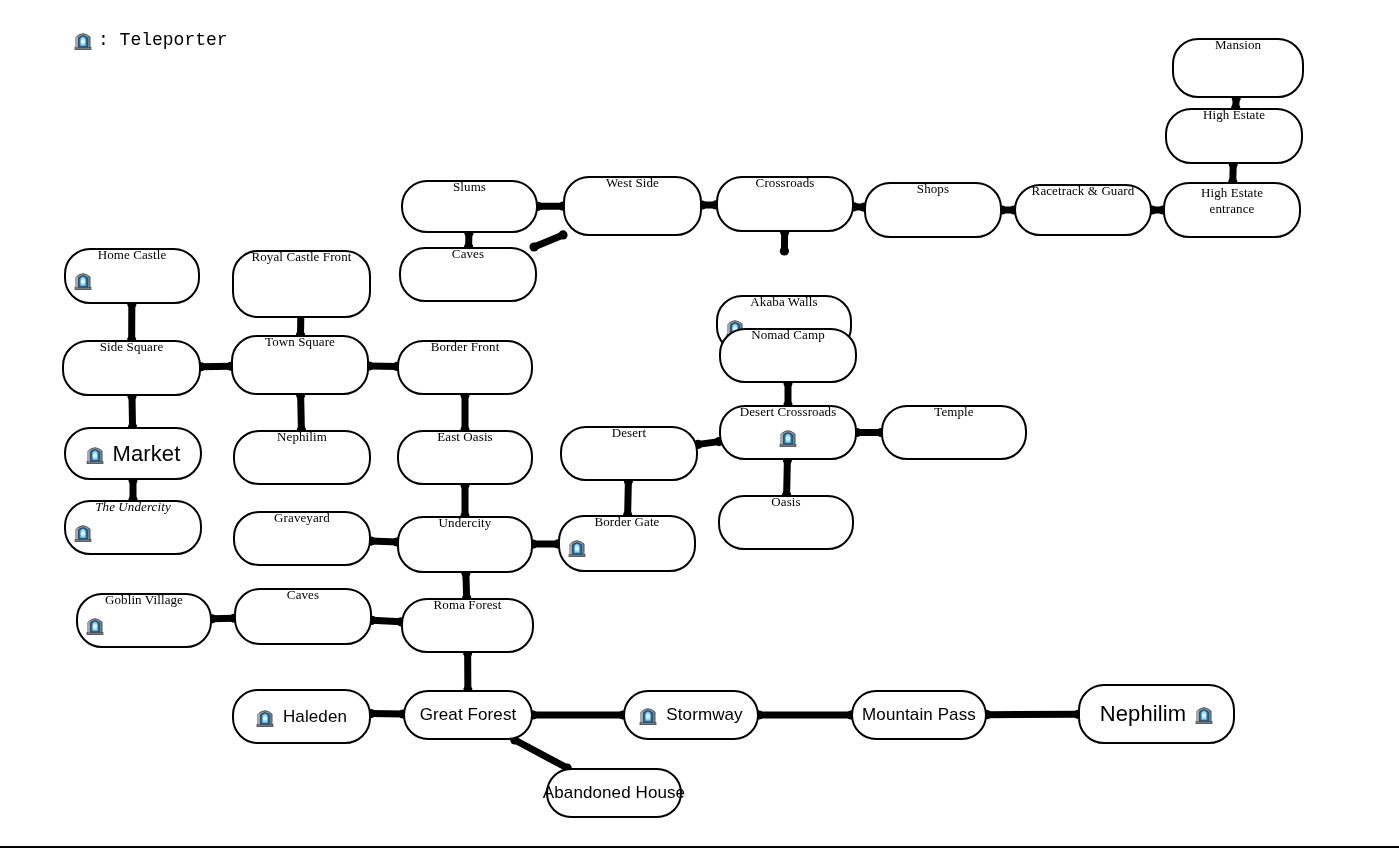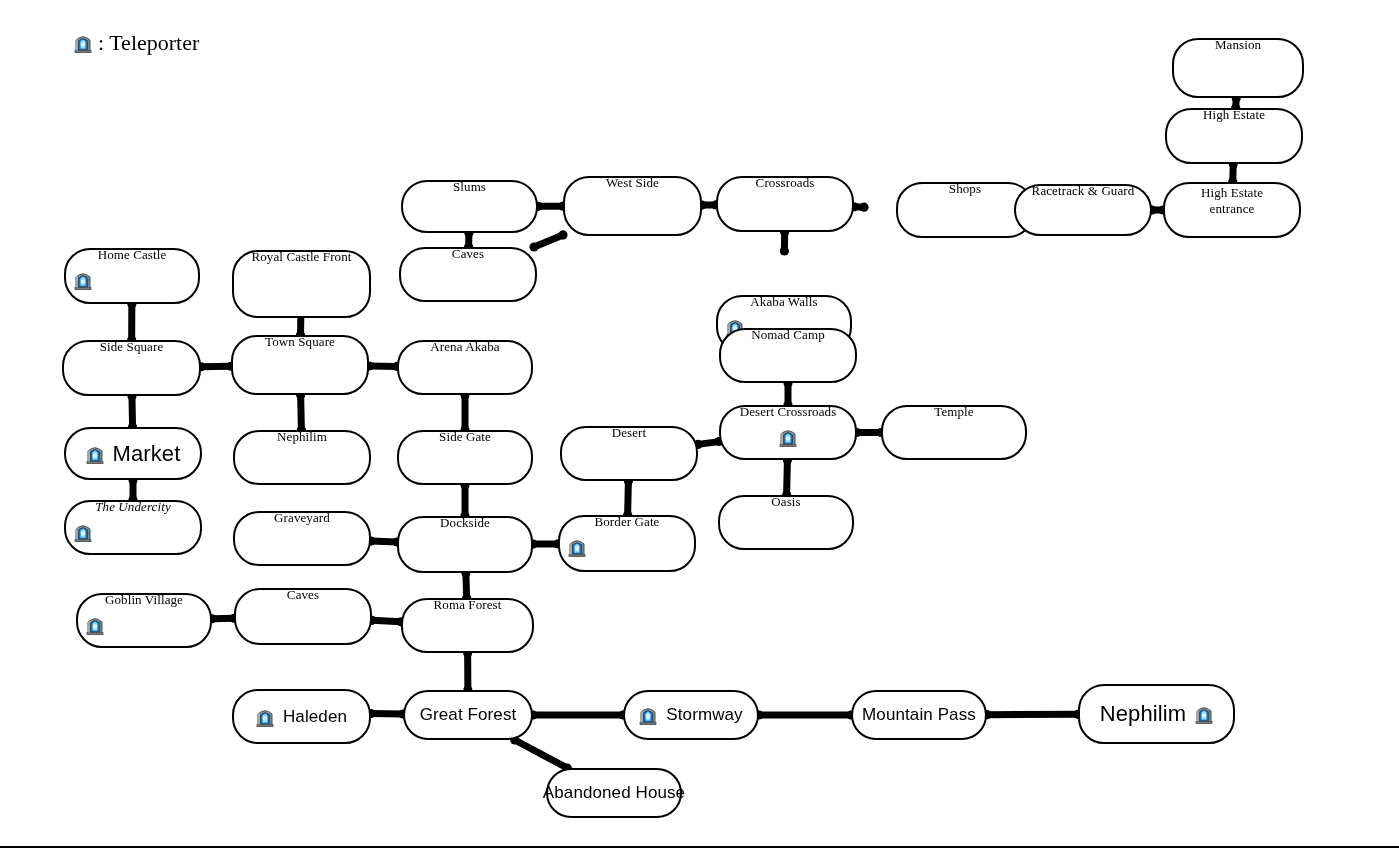--- a/index.html
+++ b/index.html
@@ -102,22 +102,22 @@
   
   #legend {
     position: absolute;
     left: 74px;
     top: 30px;
     display: flex;
     align-items: center;
     gap: 6px;
   }
   #legend .legend-text {
-    font-family: Liberation Serif, serif;
-    font-size: 22px;
+    font-family: Liberation Mono, monospace;
+    font-size: 18px;
     white-space: nowrap;
     text-align: right;
   }
 
   #bottom-rule {
     position: absolute;
     left: 0;
     top: 846px;
     width: 1399px;
     height: 0;
@@ -271,21 +271,21 @@
       </div>
       <div class="node style-serif" style="left: 401px; top: 180px; width: 137px; height: 53px;">
         <div class="node-label">Slums</div>
       </div>
       <div class="node style-serif" style="left: 563px; top: 176px; width: 139px; height: 60px;">
         <div class="node-label">West Side</div>
       </div>
       <div class="node style-serif" style="left: 716px; top: 176px; width: 138px; height: 56px;">
         <div class="node-label">Crossroads</div>
       </div>
-      <div class="node style-serif" style="left: 896px; top: 182px; width: 138px; height: 56px;">
+      <div class="node style-serif" style="left: 864px; top: 182px; width: 138px; height: 56px;">
         <div class="node-label">Shops</div>
       </div>
       <div class="node style-serif" style="left: 1014px; top: 184px; width: 138px; height: 52px;">
         <div class="node-label">Racetrack &amp; Guard</div>
       </div>
       <div class="node style-serif" style="left: 399px; top: 247px; width: 138px; height: 55px;">
         <div class="node-label">Caves</div>
       </div>
       <div class="node style-serif" style="left: 716px; top: 251px; width: 136px; height: 58px; margin-top: 44px;">
         <div class="node-label">Akaba Walls</div>
@@ -323,21 +323,21 @@
       <div class="node style-serif" style="left: 719px; top: 328px; width: 138px; height: 55px;">
         <div class="node-label">Nomad Camp</div>
       </div>
       <div class="node style-serif" style="left: 62px; top: 340px; width: 139px; height: 56px;">
         <div class="node-label">Side Square</div>
       </div>
       <div class="node style-serif" style="left: 231px; top: 335px; width: 138px; height: 60px;">
         <div class="node-label">Town Square</div>
       </div>
       <div class="node style-serif" style="left: 397px; top: 340px; width: 136px; height: 55px;">
-        <div class="node-label">Arena Akaba</div>
+        <div class="node-label">Border Front</div>
       </div>
       <div class="node style-serif" style="left: 719px; top: 405px; width: 138px; height: 55px;">
         <div class="node-label">Desert Crossroads</div>
         <span class="tp-icon icon-below centered">
           <svg viewBox="0 0 18 20" width="18" height="20">
             <path d="M2 19 L2 7 Q9 0.5 16 7 L16 19 Z" fill="#8e9499" stroke="#4b5358" stroke-width="1"></path>
             <path d="M4.2 17.6 L4.2 7.8 Q9 2.6 13.8 7.8 L13.8 17.6 Z" fill="#1d3f5e"></path>
             <path d="M5.4 16.6 L5.4 8.3 Q9 4.0 12.6 8.3 L12.6 16.6 Z" fill="#2f86c6"></path>
             <path d="M6.6 15.6 L6.6 8.8 Q9 5.4 11.4 8.8 L11.4 15.6 Z" fill="#8fdcff"></path>
             <circle cx="9" cy="11.4" r="2.2" fill="#dff6ff"></circle>
@@ -367,21 +367,21 @@
               <rect x="14.4" y="6.2" width="1.6" height="11.4" fill="#636a6f" opacity="0.7"></rect>
             </svg>
           </span>
           <span class="node-label">Market</span>
         </span>
       </div>
       <div class="node style-serif" style="left: 233px; top: 430px; width: 138px; height: 55px;">
         <div class="node-label">Nephilim</div>
       </div>
       <div class="node style-serif" style="left: 397px; top: 430px; width: 136px; height: 55px;">
-        <div class="node-label">Side Gate</div>
+        <div class="node-label">East Oasis</div>
       </div>
       <div class="node style-serif" style="left: 718px; top: 495px; width: 136px; height: 55px;">
         <div class="node-label">Oasis</div>
       </div>
       <div class="node style-serif" style="left: 64px; top: 500px; width: 138px; height: 55px; font-style: italic;">
         <div class="node-label">The Undercity</div>
         <span class="tp-icon icon-below">
           <svg viewBox="0 0 18 20" width="18" height="20">
             <path d="M2 19 L2 7 Q9 0.5 16 7 L16 19 Z" fill="#8e9499" stroke="#4b5358" stroke-width="1"></path>
             <path d="M4.2 17.6 L4.2 7.8 Q9 2.6 13.8 7.8 L13.8 17.6 Z" fill="#1d3f5e"></path>
@@ -391,21 +391,21 @@
             <rect x="1" y="17.6" width="16" height="2.1" fill="#767c81" stroke="#3f474c" stroke-width="0.7"></rect>
             <rect x="2" y="6.2" width="1.6" height="11.4" fill="#b9bfc4" opacity="0.7"></rect>
             <rect x="14.4" y="6.2" width="1.6" height="11.4" fill="#636a6f" opacity="0.7"></rect>
           </svg>
         </span>
       </div>
       <div class="node style-serif" style="left: 233px; top: 511px; width: 138px; height: 55px;">
         <div class="node-label">Graveyard</div>
       </div>
       <div class="node style-serif" style="left: 397px; top: 516px; width: 136px; height: 57px;">
-        <div class="node-label">Dockside</div>
+        <div class="node-label">Undercity</div>
       </div>
       <div class="node style-serif" style="left: 558px; top: 515px; width: 138px; height: 57px;">
         <div class="node-label">Border Gate</div>
         <span class="tp-icon icon-below">
           <svg viewBox="0 0 18 20" width="18" height="20">
             <path d="M2 19 L2 7 Q9 0.5 16 7 L16 19 Z" fill="#8e9499" stroke="#4b5358" stroke-width="1"></path>
             <path d="M4.2 17.6 L4.2 7.8 Q9 2.6 13.8 7.8 L13.8 17.6 Z" fill="#1d3f5e"></path>
             <path d="M5.4 16.6 L5.4 8.3 Q9 4.0 12.6 8.3 L12.6 16.6 Z" fill="#2f86c6"></path>
             <path d="M6.6 15.6 L6.6 8.8 Q9 5.4 11.4 8.8 L11.4 15.6 Z" fill="#8fdcff"></path>
             <circle cx="9" cy="11.4" r="2.2" fill="#dff6ff"></circle>

